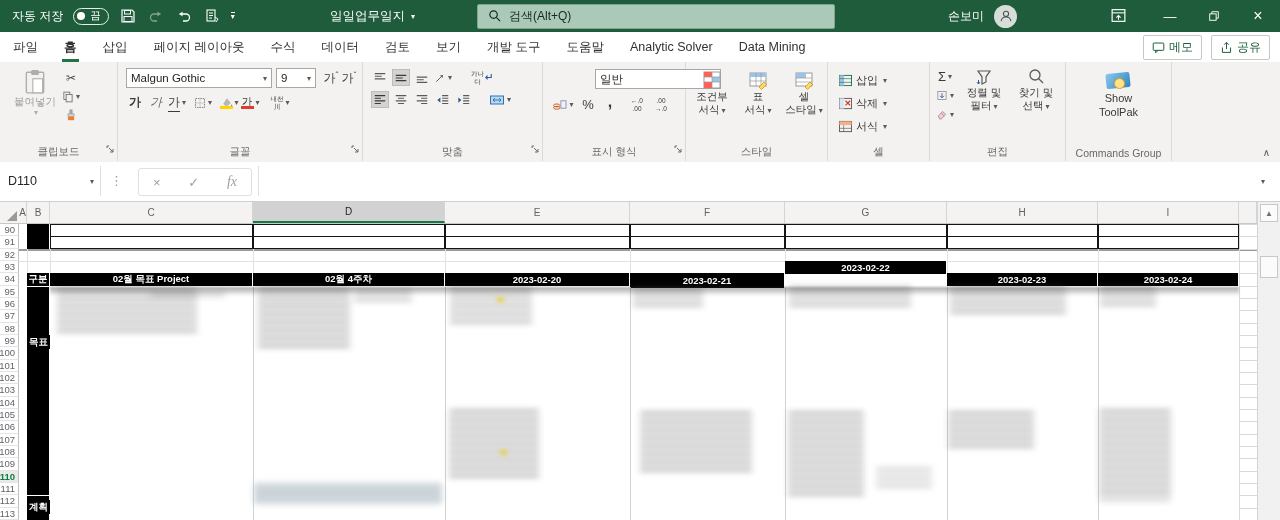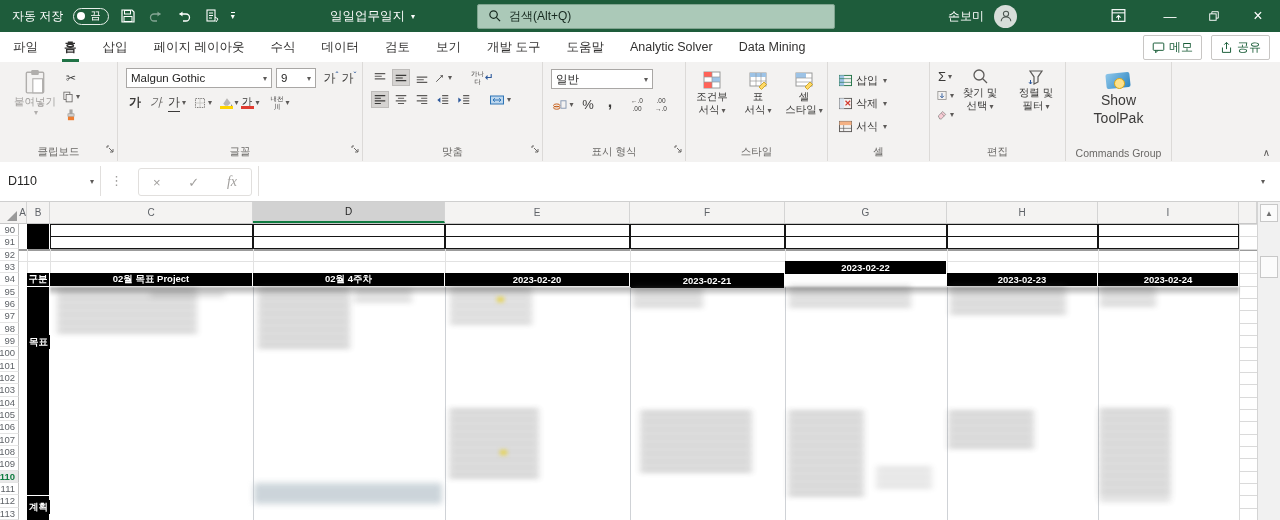--- a/index.html
+++ b/index.html
@@ -382,21 +382,21 @@
       <span class="glabel">맞춤</span>
       <span class="launcher">
         <svg width="8" height="8" viewBox="0 0 8 8">
             <path d="M1 1v2M1 1h2M3 3l4 4M7 4v3h-3" fill="none" stroke="#6a6866"></path>
           </svg>
       </span>
     </div>
 
     <div class="rgroup" style="left:543px;width:143px;">
       <div style="padding:7px 0 0 8px;">
-        <span class="combo" style="width:102px;">
+        <span class="combo" style="width:126px;margin-left:44px;">
           <span>일반</span>
           <span class="dd">▾</span>
         </span>
         <div style="display:flex;align-items:center;gap:4px;margin-top:7px;">
           <span class="ricon" style="width:24px">
             <svg width="15" height="13" viewBox="0 0 16 14">
                 <ellipse cx="5" cy="10.5" rx="3.4" ry="1.6" fill="none" stroke="#c55a11"></ellipse>
                 <ellipse cx="5" cy="8" rx="3.4" ry="1.6" fill="none" stroke="#c55a11"></ellipse>
                 <rect x="9.5" y="3" width="5.5" height="8" fill="none" stroke="#8496b0"></rect>
               </svg>
@@ -515,42 +515,42 @@
               <span class="dd">▾</span>
             </span>
           <span class="ricon">
               <svg width="13" height="13" viewBox="0 0 16 16">
                 <path d="M3 10l6-6 4 4-6 6H5z" fill="#f8cbd4" stroke="#8a8886"></path>
                 <path d="M7 6l4 4" stroke="#8a8886"></path>
               </svg>
               <span class="dd">▾</span>
             </span>
         </div>
+        <div class="bigbtn" style="width:52px;margin-left:4px;">
+          <svg width="18" height="18" viewBox="0 0 18 18">
+              <path d="M3 3h12L11 8.8V14l-4 2V8.8z" fill="none" stroke="#5c5a58" stroke-width="1.2"></path>
+              <path d="M3.5 12v4M2 14.2l1.5 1.8L5 14.2" fill="none" stroke="#2b579a"></path>
+            </svg>
+          <span>정렬 및</span>
+          <span><span>필터</span><span class="dd">▾</span></span>
+        </div>
         <div class="bigbtn" style="width:52px">
           <svg width="18" height="18" viewBox="0 0 18 18">
               <circle cx="8" cy="7" r="5" fill="none" stroke="#5c5a58" stroke-width="1.3"></circle>
               <path d="M11.5 10.5L16 15" stroke="#5c5a58" stroke-width="1.3"></path>
             </svg>
           <span>찾기 및</span>
           <span><span>선택</span><span class="dd">▾</span></span>
         </div>
-        <div class="bigbtn" style="width:52px;margin-left:4px;">
-          <svg width="18" height="18" viewBox="0 0 18 18">
-              <path d="M3 3h12L11 8.8V14l-4 2V8.8z" fill="none" stroke="#5c5a58" stroke-width="1.2"></path>
-              <path d="M3.5 12v4M2 14.2l1.5 1.8L5 14.2" fill="none" stroke="#2b579a"></path>
-            </svg>
-          <span>정렬 및</span>
-          <span><span>필터</span><span class="dd">▾</span></span>
-        </div>
       </div>
       <span class="glabel">편집</span>
     </div>
 
     <div class="rgroup" style="left:1066px;width:106px;">
-      <div class="bigbtn" style="margin:10px auto 0;width:60px;font-size:14px;">
+      <div class="bigbtn" style="margin:10px auto 0;width:60px;font-size:11px;">
         <span style="position:relative;display:inline-block;width:26px;height:20px;">
           <span style="position:absolute;left:0;top:1px;width:24px;height:15px;background:linear-gradient(135deg,#8ec7ea,#2e86c1);transform:rotate(-6deg);border-radius:2px;"></span>
           <span style="position:absolute;left:8px;top:6px;width:9px;height:9px;background:#ffe289;border:1px solid #d9a514;border-radius:50%;"></span>
         </span>
         <span>Show</span>
         <span>ToolPak</span>
       </div>
       <span class="glabel">Commands Group</span>
     </div>
 

